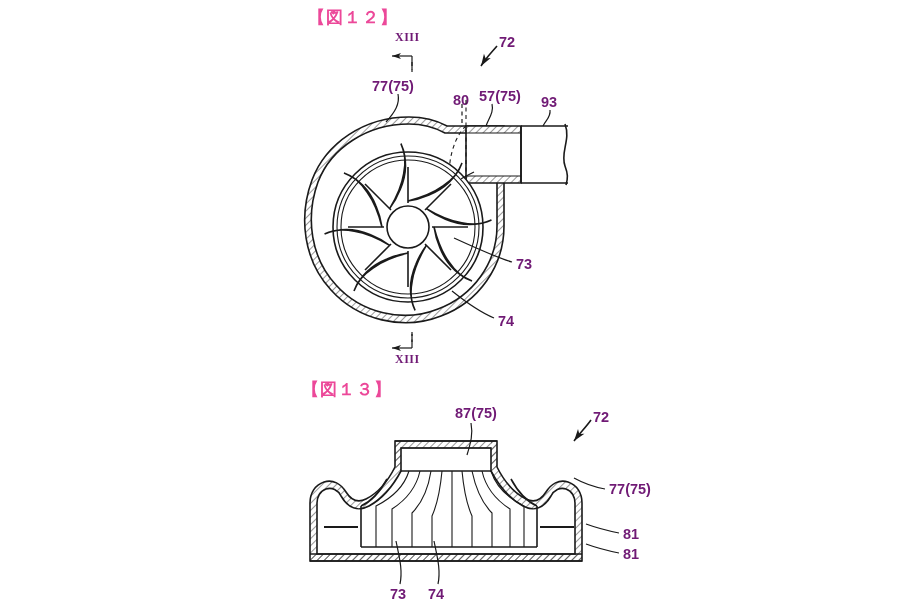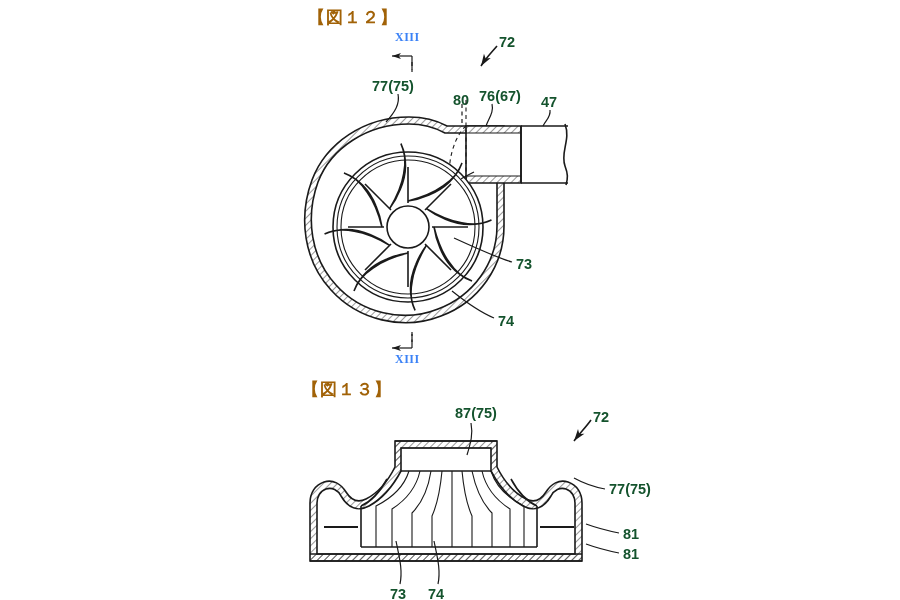--- a/index.html
+++ b/index.html
@@ -20,44 +20,44 @@
     left: 0; top: 0;
     width: 900px;
     height: 600px;
   }
   .fig-title {
     position: absolute;
     font-family: Liberation Serif, serif;
     font-size: 17px;
     font-weight: 700;
     letter-spacing: 1px;
-    color: #a16207;
+    color: #ec4899;
     white-space: nowrap;
   }
   #fig12-title { left: 308px; top: 6px; }
   #fig13-title { left: 302px; top: 378px; }
   .ref {
     position: absolute;
     font-family: "Liberation Sans", sans-serif;
     font-size: 14.5px;
     font-weight: 700;
-    color: #14532d;
+    color: #701a75;
     white-space: nowrap;
   }
   .ref.underlined {
     text-decoration: underline;
     text-underline-offset: 2px;
   }
   .sect-mark {
     position: absolute;
     font-family: "Liberation Serif", serif;
     font-size: 12px;
     font-weight: 700;
     letter-spacing: 0.5px;
-    color: #3b82f6;
+    color: #701a75;
   }
   svg { display: block; }
   .ln { fill: none; stroke: #1a1a1a; }
   .thin { stroke-width: 1.1; }
   .med { stroke-width: 1.6; }
   .thick { stroke-width: 2.2; }
   .leader { fill: none; stroke: #1a1a1a; stroke-width: 1.2; }
   .dash { stroke-dasharray: 4 3.5; }
   .hatchfill { fill: url(#hatchPat); }
   .whitefill { fill: #ffffff; }
@@ -70,22 +70,22 @@
   <div class="fig-title" id="fig12-title">【図１２】</div>
 
   <div class="fig-title" id="fig13-title">【図１３】</div>
 
   <div class="sect-mark" style="left:395px; top:30px;">XIII</div>
   <div class="sect-mark" style="left:395px; top:352px;">XIII</div>
 
   <div class="ref" style="left:499px; top:34px;">72</div>
   <div class="ref" style="left:372px; top:78px;">77(75)</div>
   <div class="ref" style="left:453px; top:92px;text-align:center;">80</div>
-  <div class="ref" style="left:479px; top:88px;">76(67)</div>
-  <div class="ref" style="left:541px; top:94px;">47</div>
+  <div class="ref" style="left:479px; top:88px;">57(75)</div>
+  <div class="ref" style="left:541px; top:94px;">93</div>
   <div class="ref underlined" style="left:376px; top:144px;">81</div>
   <div class="ref underlined" style="left:482px; top:144px;">81</div>
   <div class="ref" style="left:477px; top:166px;">79</div>
   <div class="ref" style="left:516px; top:256px;">73</div>
   <div class="ref" style="left:498px; top:313px;">74</div>
 
   <div class="ref" style="left:455px; top:405px;">87(75)</div>
   <div class="ref" style="left:593px; top:409px;">72</div>
   <div class="ref" style="left:609px; top:481px;">77(75)</div>
   <div class="ref" style="left:623px; top:526px;">81</div>

